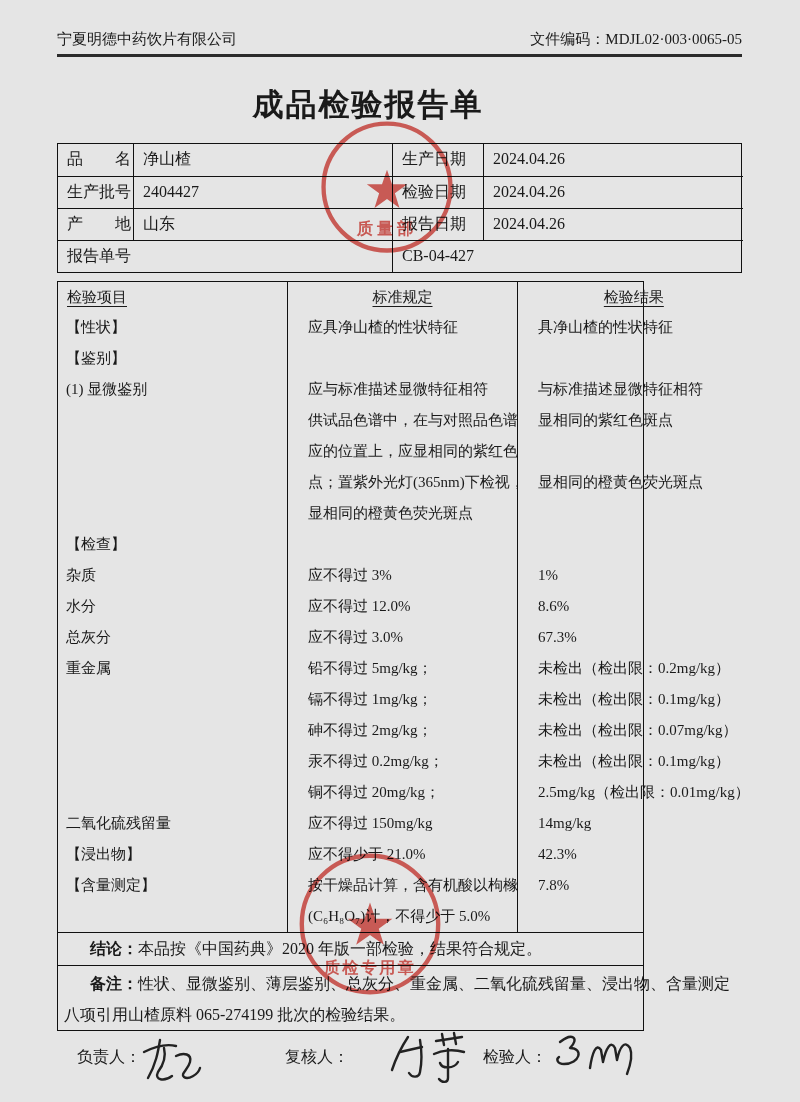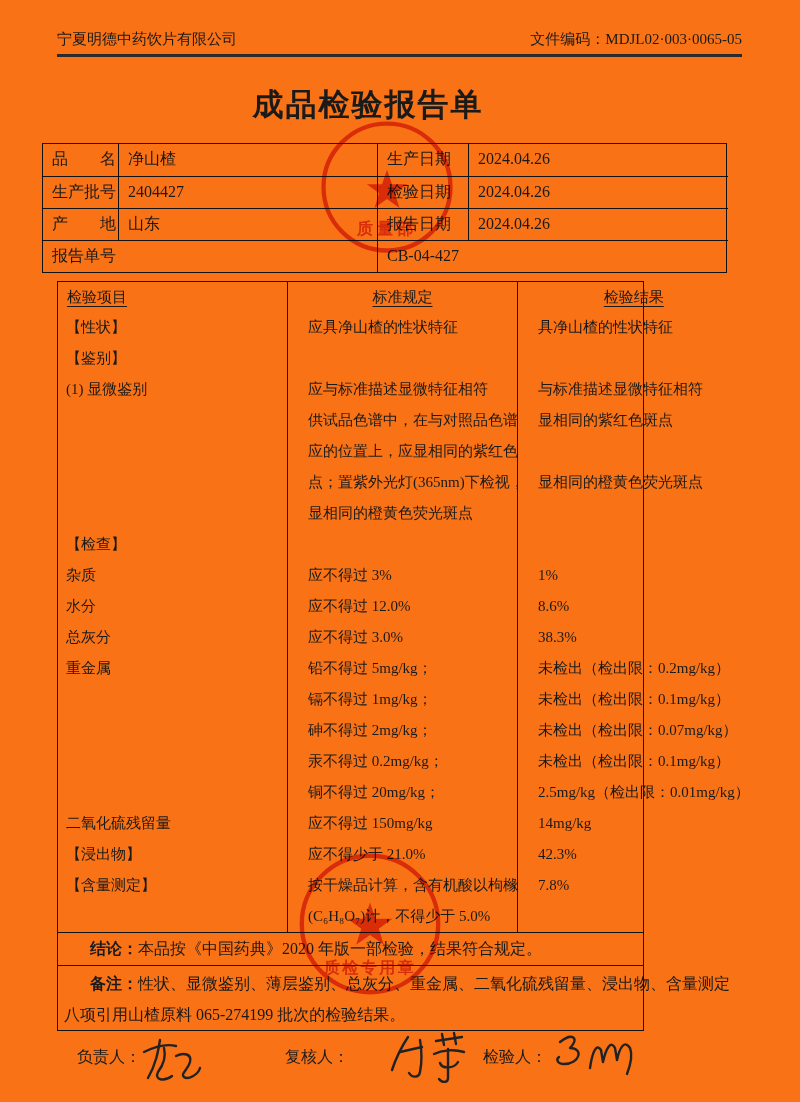--- a/index.html
+++ b/index.html
@@ -1,31 +1,31 @@
 <!DOCTYPE html>
 <html><head>
 <meta charset="utf-8">
 <style>
   * { margin:0; padding:0; box-sizing:border-box; }
   html,body { background:#888; }
   .page {
     position:relative; width:800px; height:1102px; margin:0 auto;
-    background:#f97316; overflow:hidden;
+    background:#e5e5e5; overflow:hidden;
     font-family:"Liberation Serif","DejaVu Serif",serif;
     color:#1a1a1a;
   }
   
   .hdr { position:absolute; left:57px; top:30px; width:685px; height:27px;
          border-bottom:3px solid #2b2b2b; display:flex; justify-content:space-between;
          align-items:flex-start; font-size:15px; }
   
   .title { position:absolute; left:0; top:84px; width:736px; text-align:center;
            font-size:31px; font-weight:bold; letter-spacing:2px; }
   
-  .info { position:absolute; left:42px; top:143px; width:685px;
+  .info { position:absolute; left:57px; top:143px; width:685px;
           display:grid; grid-template-columns:75px 259px 91px 260px;
           grid-auto-rows:32px; border:1.5px solid #111; font-size:16px; }
   .info > div { line-height:30px; padding-left:9px; white-space:nowrap; overflow:hidden; }
   .bt { border-top:1.5px solid #111; }
   .bl { border-left:1.5px solid #111; }
   .span2 { grid-column:span 2; }
   
   .insp { position:absolute; left:57px; top:281px; width:587px; border:1.5px solid #111; font-size:15px; }
   .insp-grid { display:grid; grid-template-columns:229px 231px 1fr; }
   .ihead { line-height:30px; height:30px; white-space:nowrap; }
@@ -161,21 +161,21 @@
         <div class="cell c-res">
           <div class="line">8.6%</div>
         </div>
         <div class="cell c-item">
           <div class="line">总灰分</div>
         </div>
         <div class="cell c-std">
           <div class="line">应不得过 3.0%</div>
         </div>
         <div class="cell c-res">
-          <div class="line">38.3%</div>
+          <div class="line">67.3%</div>
         </div>
         <div class="cell c-item">
           <div class="line">重金属</div>
           <div class="line">&nbsp;</div>
           <div class="line">&nbsp;</div>
           <div class="line">&nbsp;</div>
           <div class="line">&nbsp;</div>
         </div>
         <div class="cell c-std">
           <div class="line">铅不得过 5mg/kg；</div>

